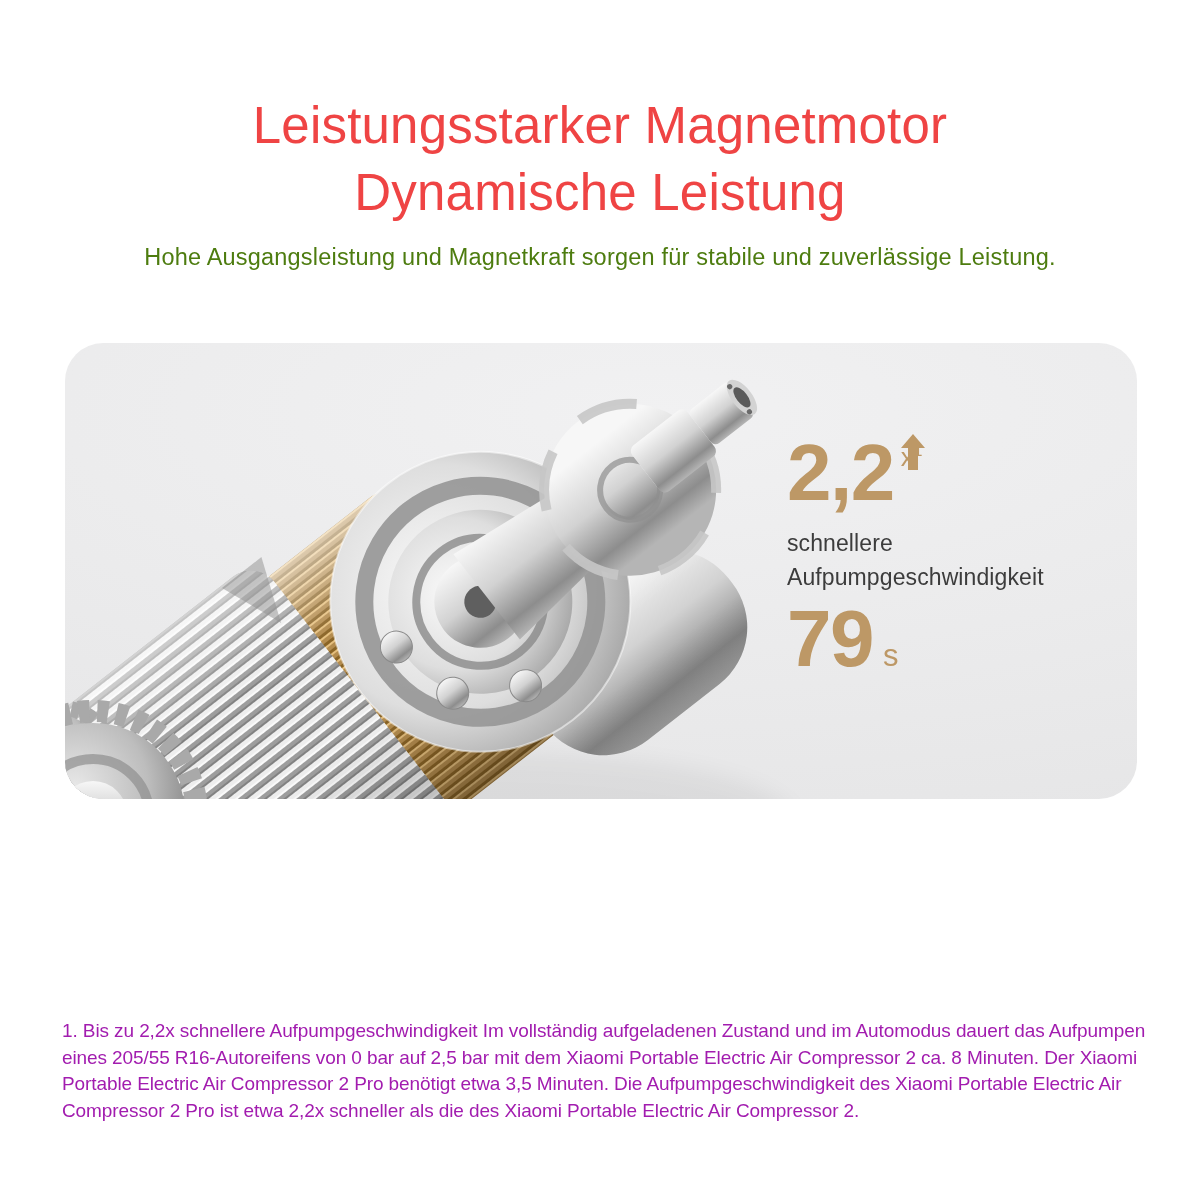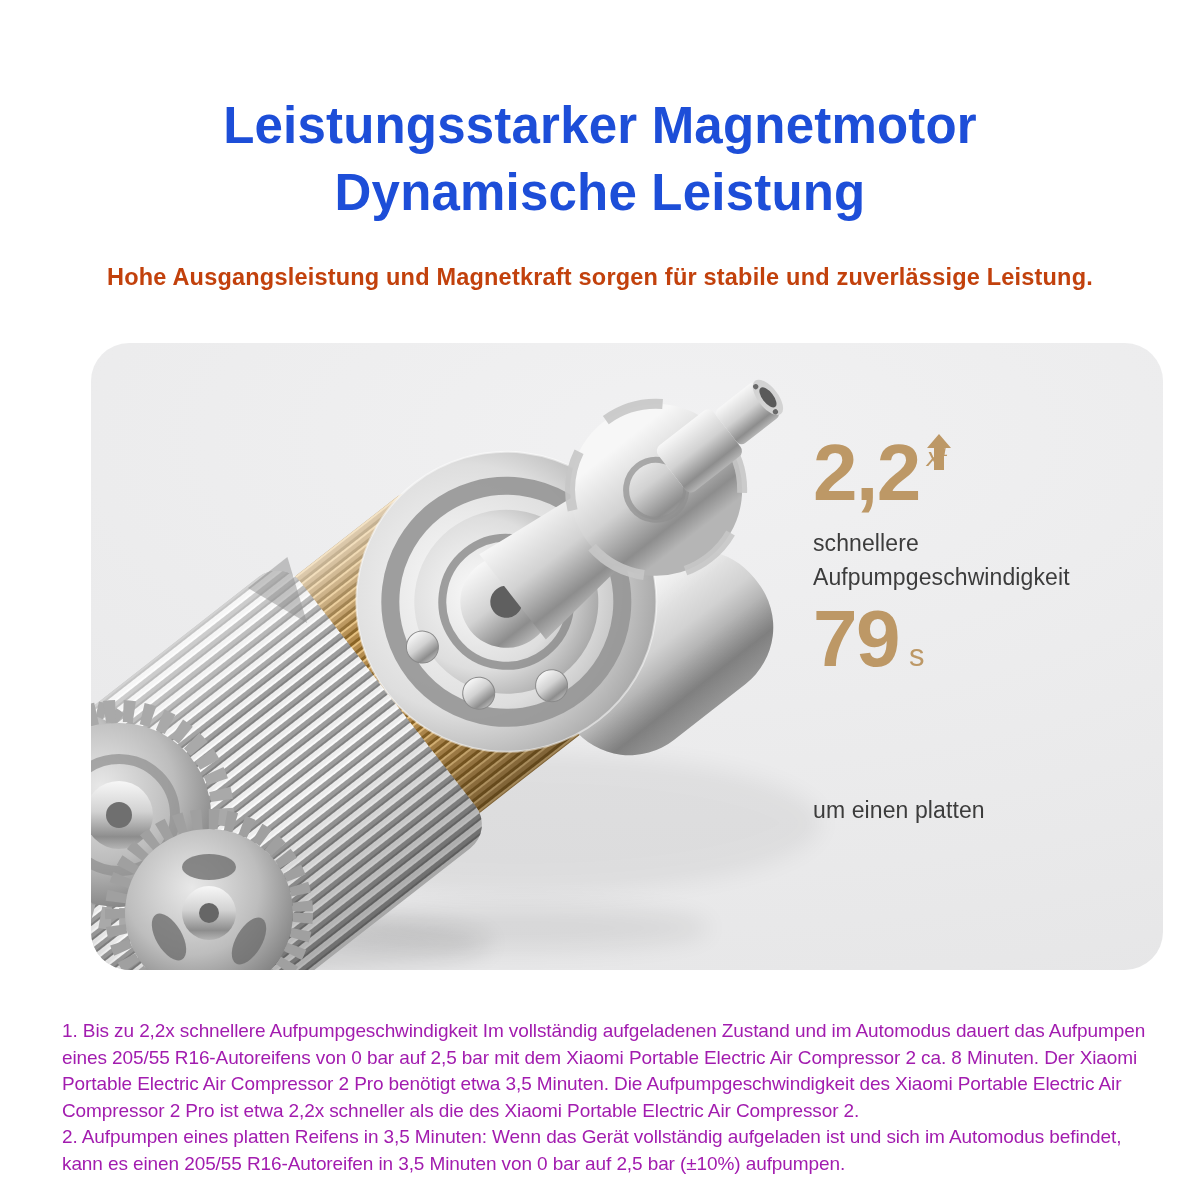--- a/index.html
+++ b/index.html
@@ -6,45 +6,44 @@
   body{
     width:1200px;height:1200px;
     background:#ffffff;
     font-family:"Liberation Sans", sans-serif;
     color:#1c1c1c;
   }
   .canvas{position:relative;width:1200px;height:1200px;overflow:hidden;background:#ffffff;}
 
   
   .header{position:absolute;top:92px;left:0;width:1200px;text-align:center;}
-  .title{margin:0;font-size:51px;line-height:67px;font-weight:700;color:#1d4ed8;letter-spacing:.2px;}
-  .subtitle{margin:36px 0 0;font-size:23.5px;line-height:30px;font-weight:700;color:#c2410c;letter-spacing:.2px;}
+  .title{margin:0;font-size:51px;line-height:67px;font-weight:400;color:#ef4444;letter-spacing:.2px;}
+  .subtitle{margin:16px 0 0;font-size:23.5px;line-height:30px;font-weight:400;color:#4d7c0f;letter-spacing:.2px;}
 
   
   .card{
-    position:absolute;left:65px;top:343px;width:1072px;height:627px;
+    position:absolute;left:65px;top:343px;width:1072px;height:456px;
     border-radius:38px;overflow:hidden;
     background:radial-gradient(120% 95% at 55% 15%, #f1f1f2 0%, #ebebec 55%, #e6e6e7 100%);
-    margin-left:26px;
   }
   .card svg{position:absolute;left:0;top:0;}
 
   
   .stats{position:absolute;left:722px;top:0;width:350px;height:627px;}
   .stat{position:absolute;left:0;}
   .stat.s1{top:98px;}
   .stat.s2{top:264px;}
   .stat.s3{top:429px;}
   .stat-head{position:relative;display:inline-flex;align-items:baseline;white-space:nowrap;}
   .num{font-size:80px;font-weight:700;line-height:64px;color:#bd9866;letter-spacing:-1.5px;}
   .unit{font-size:31px;font-weight:400;color:#bd9866;margin-left:10px;letter-spacing:0;}
   .unit sup{font-size:58%;}
   .unit-stack{
     position:absolute;left:calc(100% + 7px);top:-7px;
-    display:flex;flex-direction:column;color:#bd9866;font-style:italic;
+    display:flex;flex-direction:column;color:#bd9866;
   }
   .unit-stack .xunit{font-size:26px;line-height:26px;margin-top:4px;font-weight:400;}
   .unit-stack .xunit sup{font-size:60%;}
   .arrow-svg{display:block;}
   .desc{margin-top:22px;font-size:23px;line-height:33.5px;color:#3c3c3c;letter-spacing:.1px;}
 
   
   .footnotes{
     position:absolute;left:62px;top:1018px;width:1086px;
     font-size:19px;line-height:26.6px;color:#a21caf;letter-spacing:-.1px;text-align:left;
@@ -220,16 +219,15 @@
         <div class="desc">
           <span>um einen platten</span><br>
         </div>
       </div>
 
     </div>
   </div>
 
   <div class="footnotes">
     <p>1. Bis zu 2,2x schnellere Aufpumpgeschwindigkeit Im vollständig aufgeladenen Zustand und im Automodus dauert das Aufpumpen eines 205/55 R16-Autoreifens von 0 bar auf 2,5 bar mit dem Xiaomi Portable Electric Air Compressor 2 ca. 8 Minuten. Der Xiaomi Portable Electric Air Compressor 2 Pro benötigt etwa 3,5 Minuten. Die Aufpumpgeschwindigkeit des Xiaomi Portable Electric Air Compressor 2 Pro ist etwa 2,2x schneller als die des Xiaomi Portable Electric Air Compressor 2.</p>
-    <p>2. Aufpumpen eines platten Reifens in 3,5 Minuten: Wenn das Gerät vollständig aufgeladen ist und sich im Automodus befindet, kann es einen 205/55 R16-Autoreifen in 3,5 Minuten von 0 bar auf 2,5 bar (±10%) aufpumpen.</p>
   </div>
 
 </div>
 
 </body></html>

